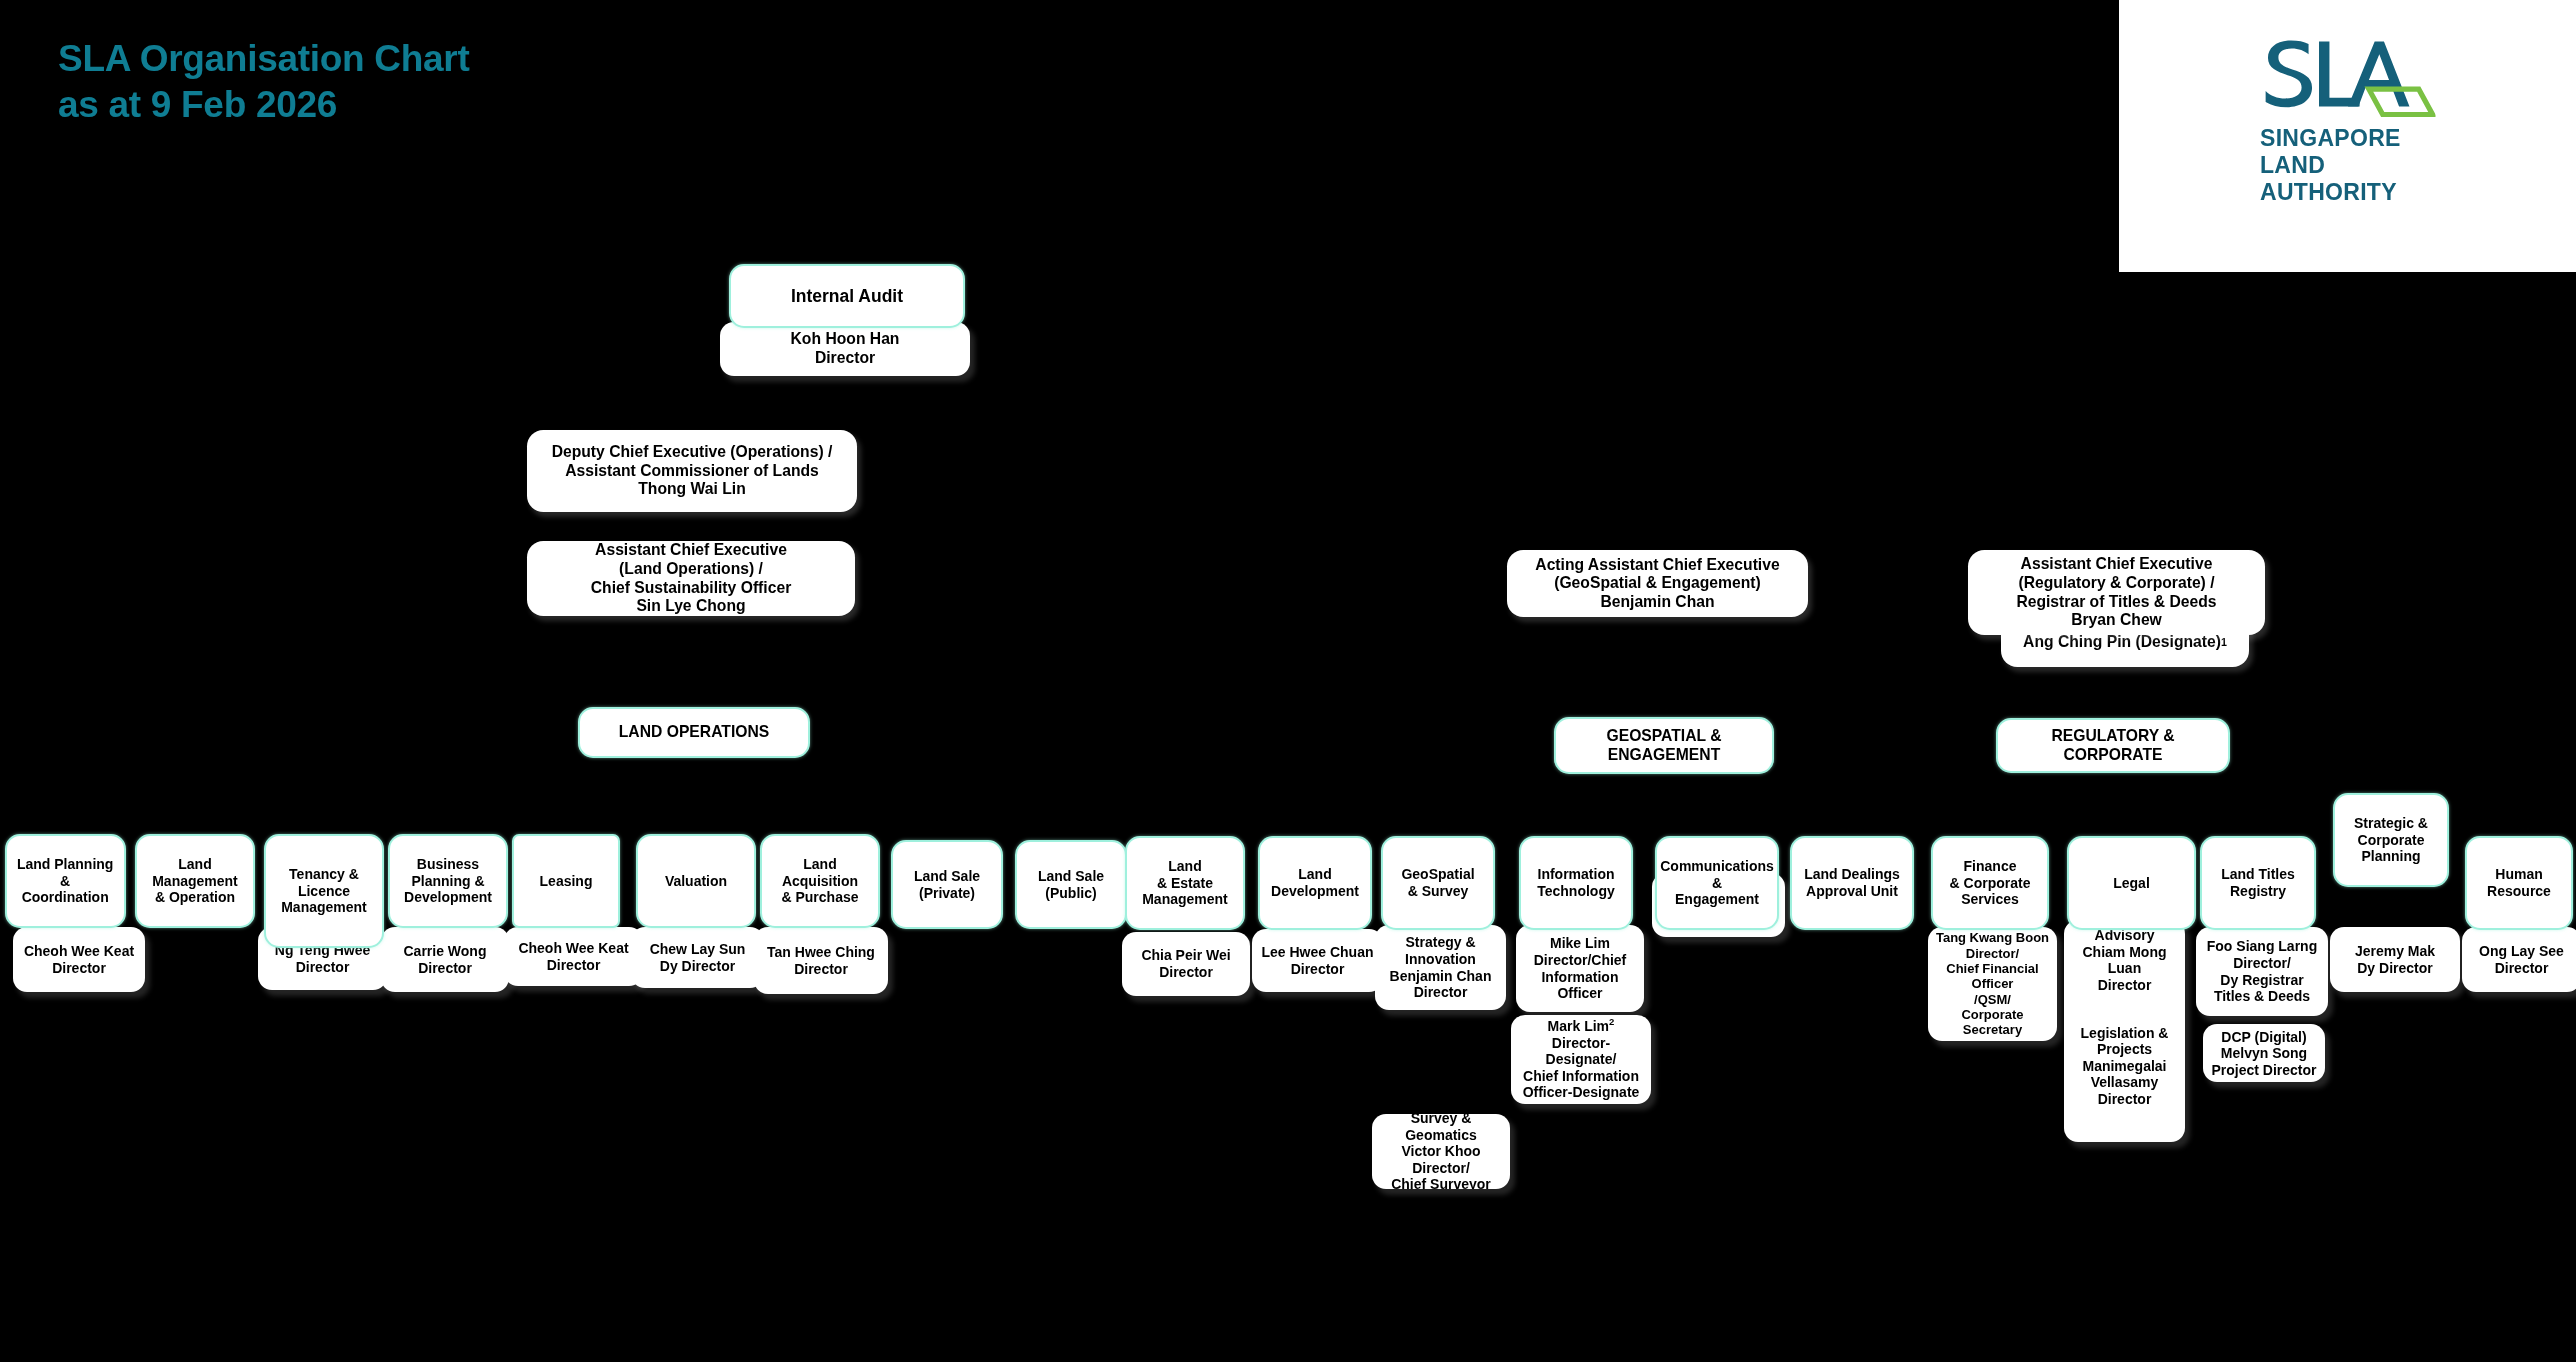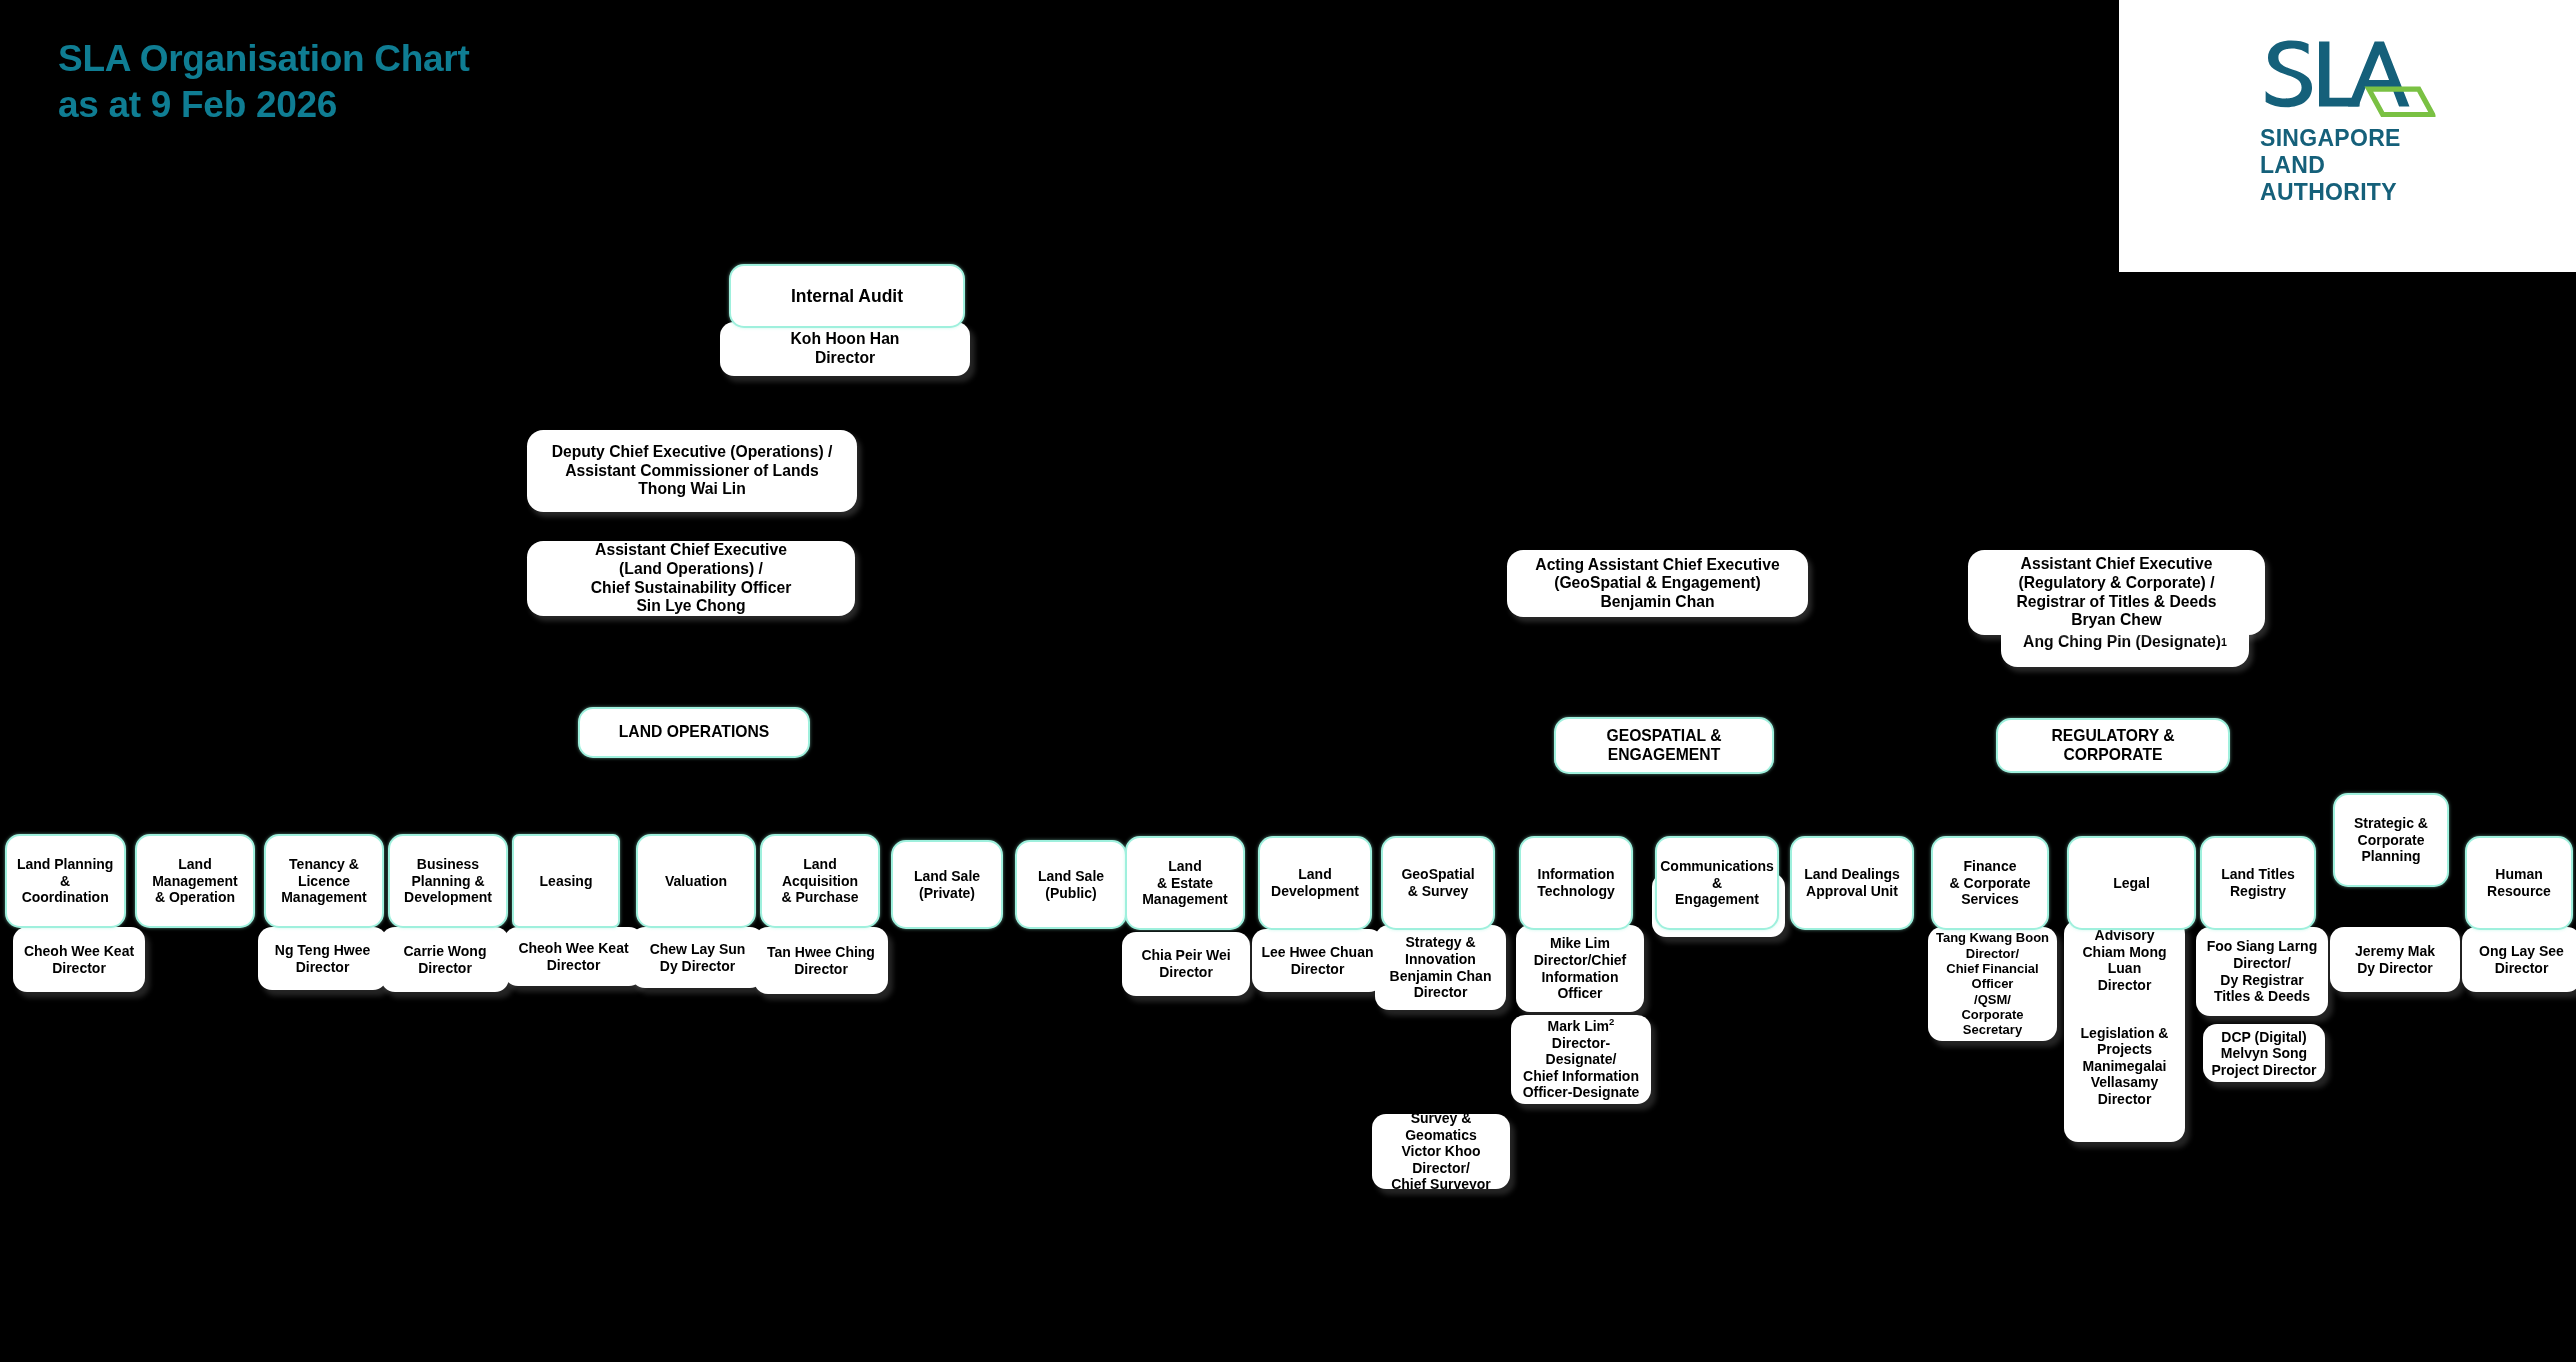--- a/index.html
+++ b/index.html
@@ -214,21 +214,21 @@
 Dy Director</div>
   <div class="node person fs-sm pad" style="left:2462px; top:927px; width:119px; height:65px;">Ong Lay See
 Director</div>
 
   <div class="node unit fs-sm pad" style="left:4.7px;    top:834px; width:121px; height:94px;">Land Planning
 &amp;
 Coordination</div>
   <div class="node unit fs-sm pad" style="left:135px;  top:834px; width:120px; height:94px;">Land
 Management
 &amp; Operation</div>
-  <div class="node unit fs-sm pad" style="left:264px;  top:834px; width:120px; height:94px;">Tenancy &amp;
+  <div class="node unit fs-sm pad" style="left:264px;  top:834px; width:120px; height:114px;">Tenancy &amp;
 Licence
 Management</div>
   <div class="node unit fs-sm pad" style="left:388px;  top:834px; width:120px; height:94px;">Business
 Planning &amp;
 Development</div>
   <div class="node unit fs-sm pad" style="left:512px;  top:834px; width:108px; height:94px;border-radius:7px;">Leasing</div>
   <div class="node unit fs-sm pad" style="left:636px; top:834px; width:120px; height:94px;">Valuation</div>
   <div class="node unit fs-sm pad" style="left:760px; top:834px; width:120px; height:94px;">Land
 Acquisition
 &amp; Purchase</div>

